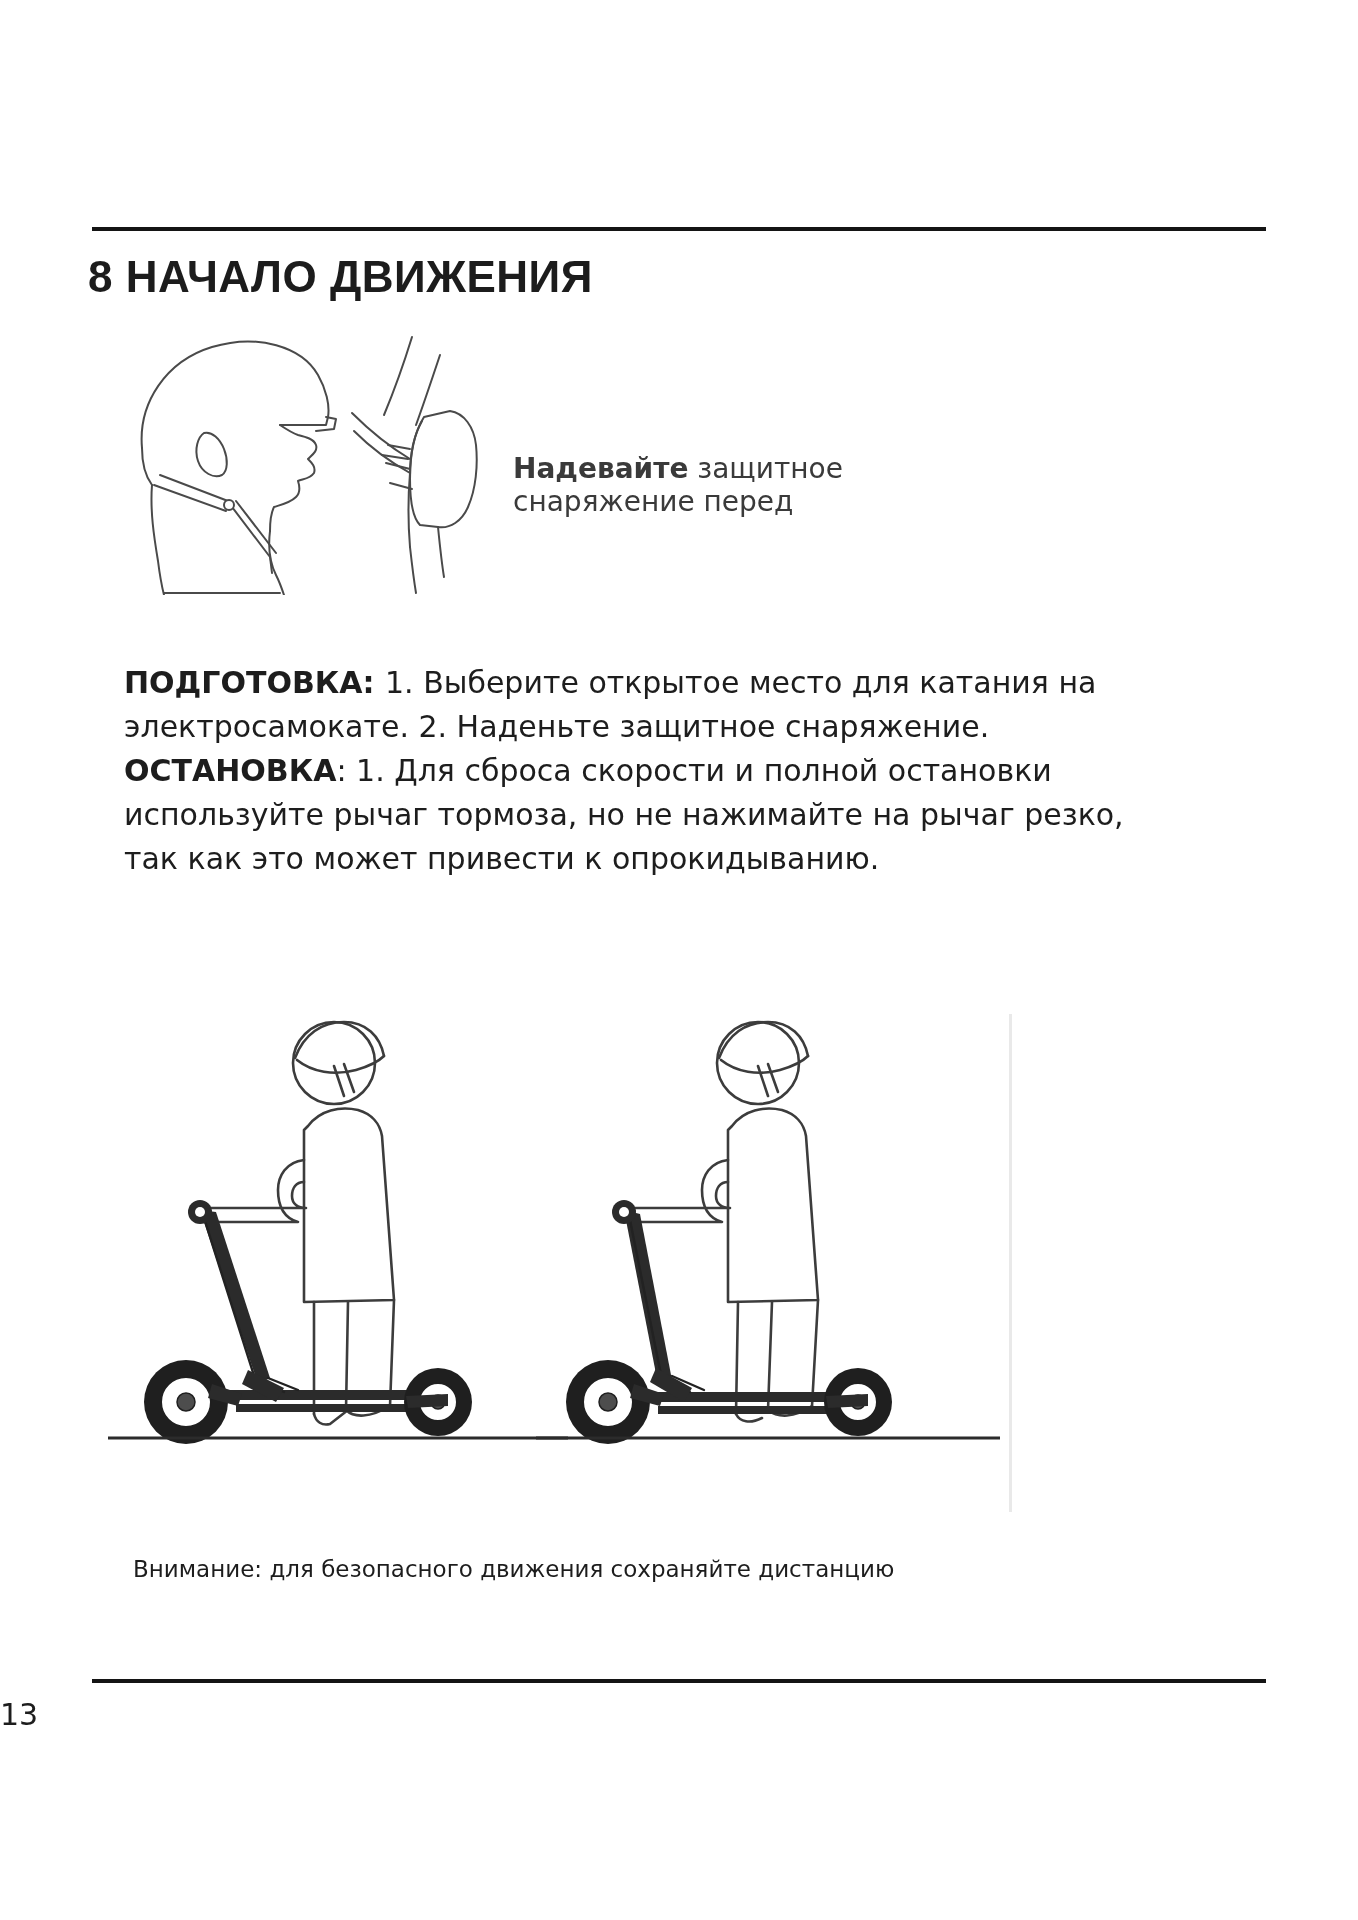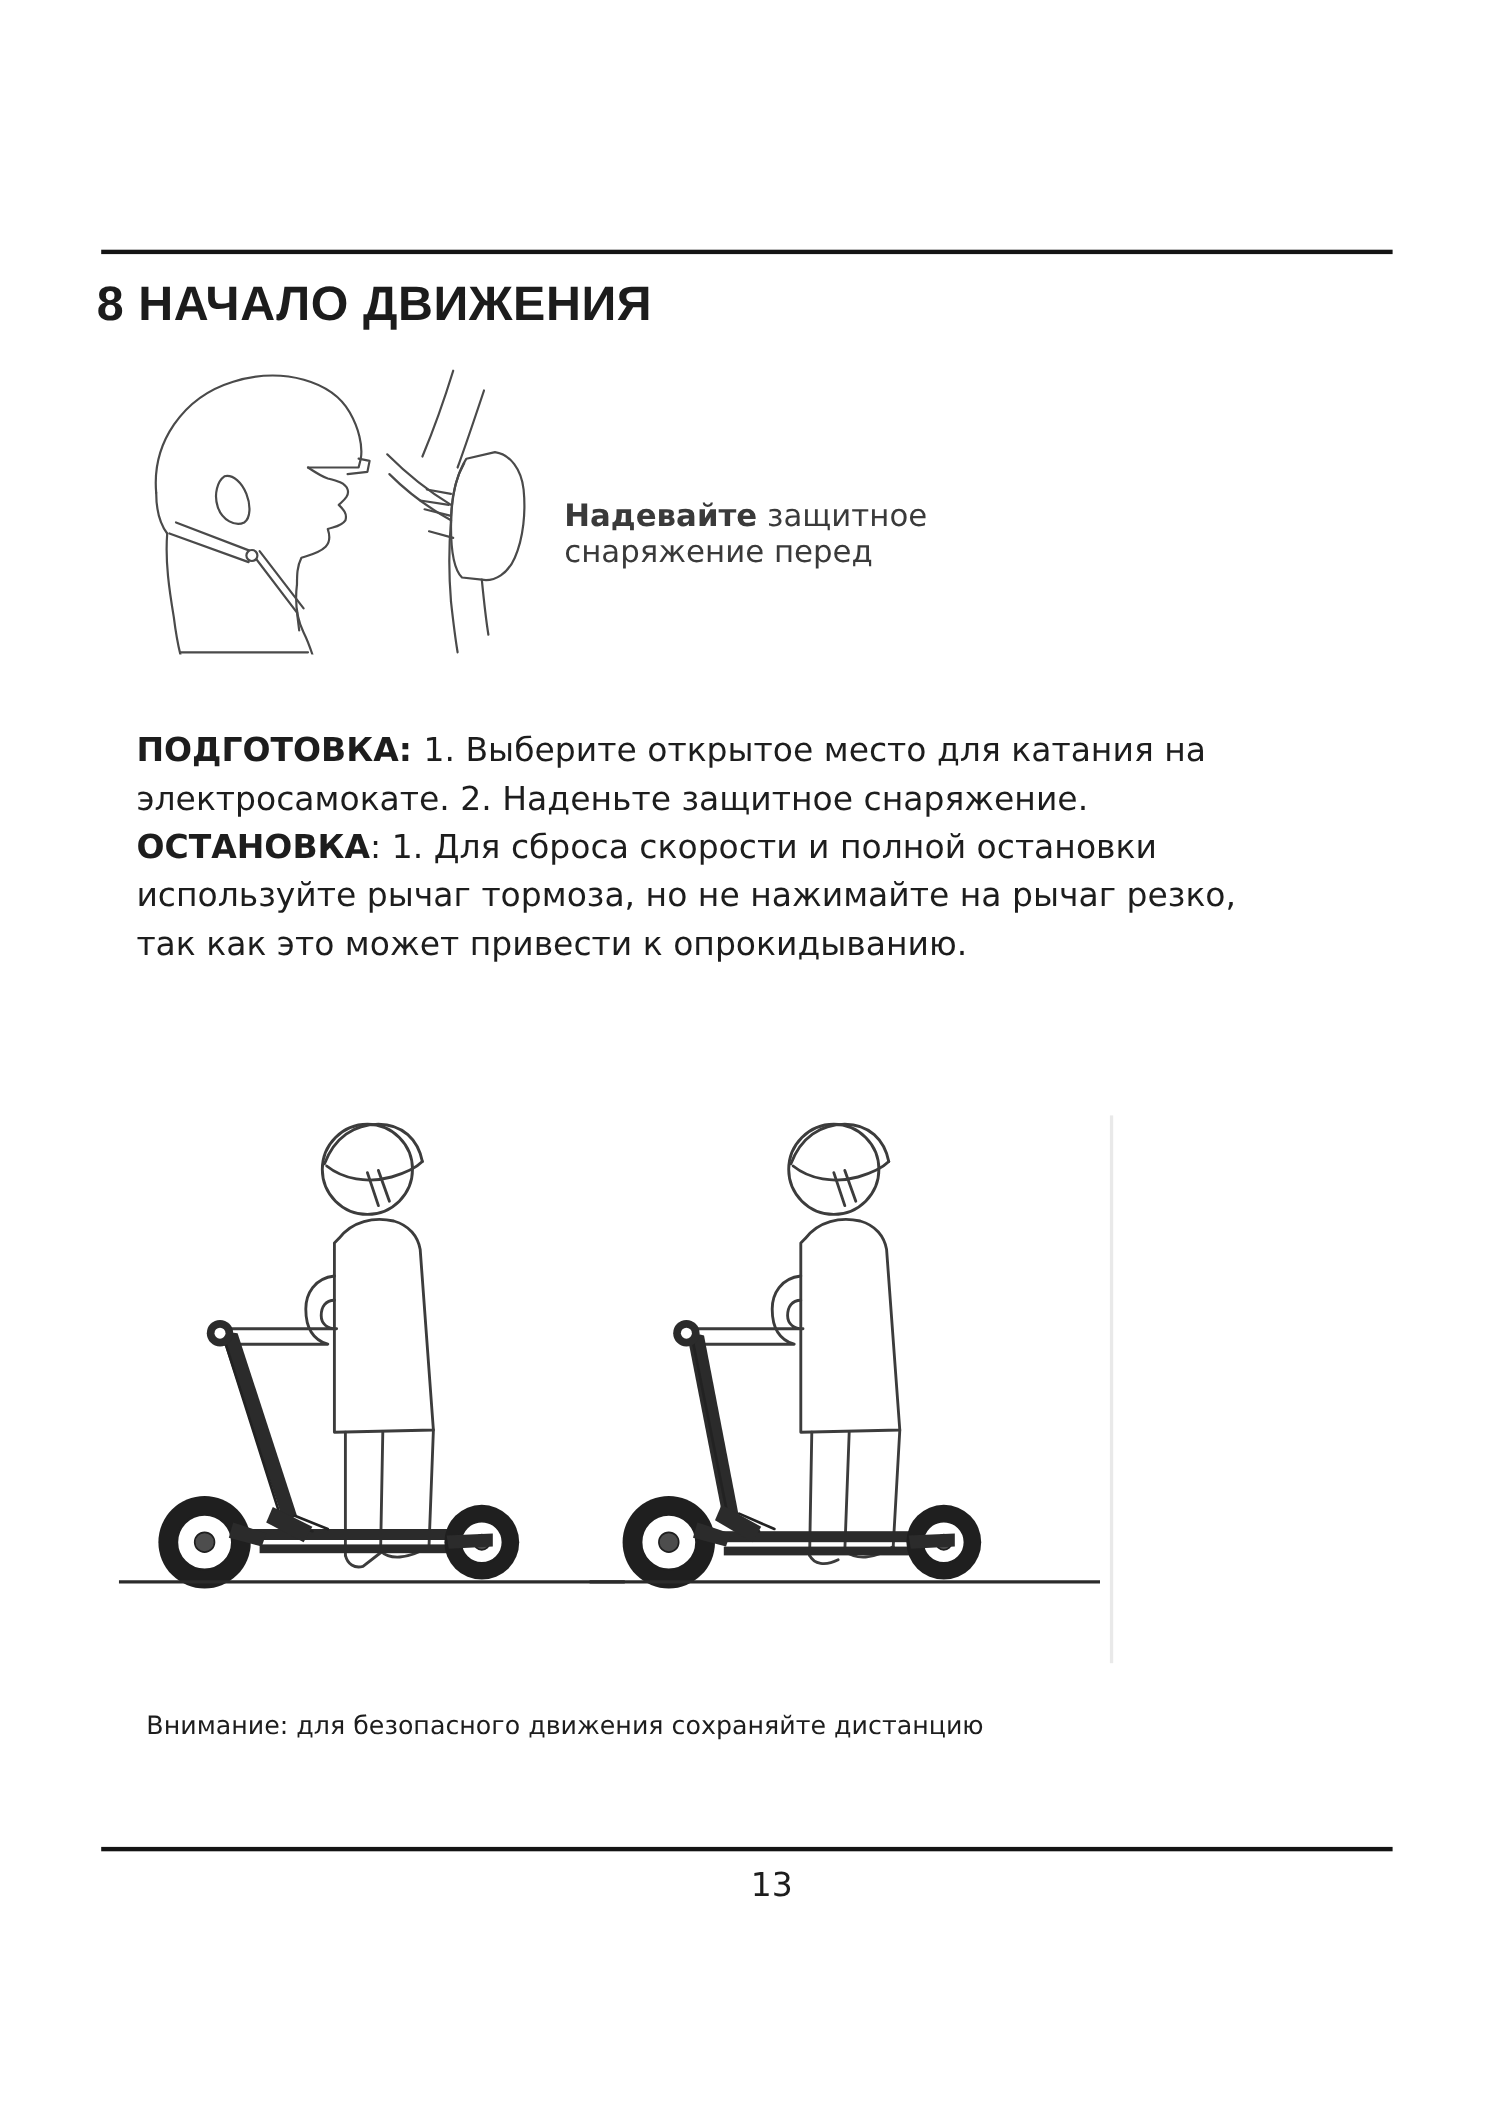--- a/index.html
+++ b/index.html
@@ -122,25 +122,23 @@
     top: 1679px;
     width: 1174px;
     height: 4px;
     background: #141414;
   }
   .page-number {
     position: absolute;
     left: 0;
     right: 0;
     top: 1697px;
-    text-align: center;
     font-size: 30px;
     color: #1d1d1d;
     font-family: "DejaVu Sans", sans-serif;
-    padding-left: 45px;
   }
 
   .ink { fill: none; stroke: #4a4a4a; stroke-width: 2; stroke-linecap: round; stroke-linejoin: round; }
   .ink-dark { fill: none; stroke: #222; stroke-width: 2.4; stroke-linecap: round; stroke-linejoin: round; }
   .ink-fig { fill: none; stroke: #3c3c3c; stroke-width: 2.6; stroke-linecap: round; stroke-linejoin: round; }
   .tire { fill: #1f1f1f; stroke: none; }
   .rim  { fill: #ffffff; stroke: #1f1f1f; stroke-width: 2; }
   .hub  { fill: #4d4d4d; stroke: #1f1f1f; stroke-width: 1.5; }
   .bar  { fill: #2b2b2b; stroke: none; }
   .ground { stroke: #2b2b2b; stroke-width: 3; }

